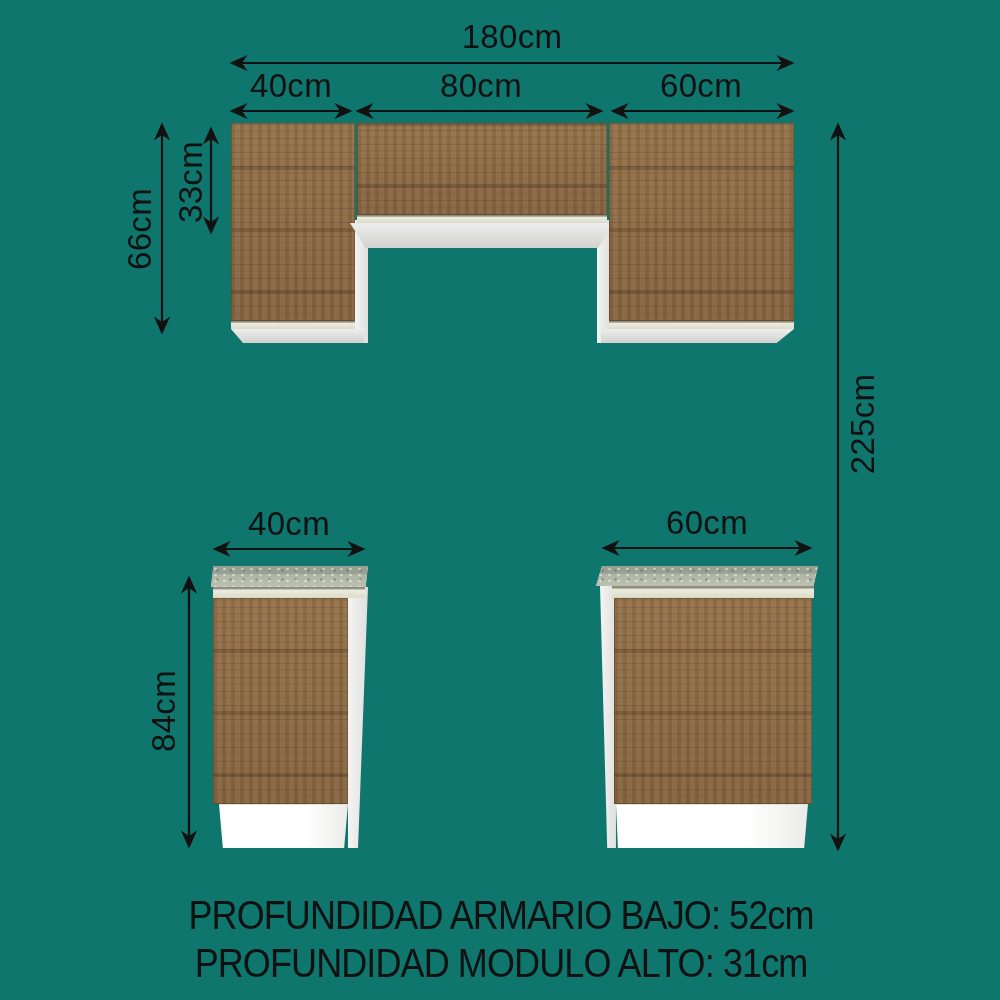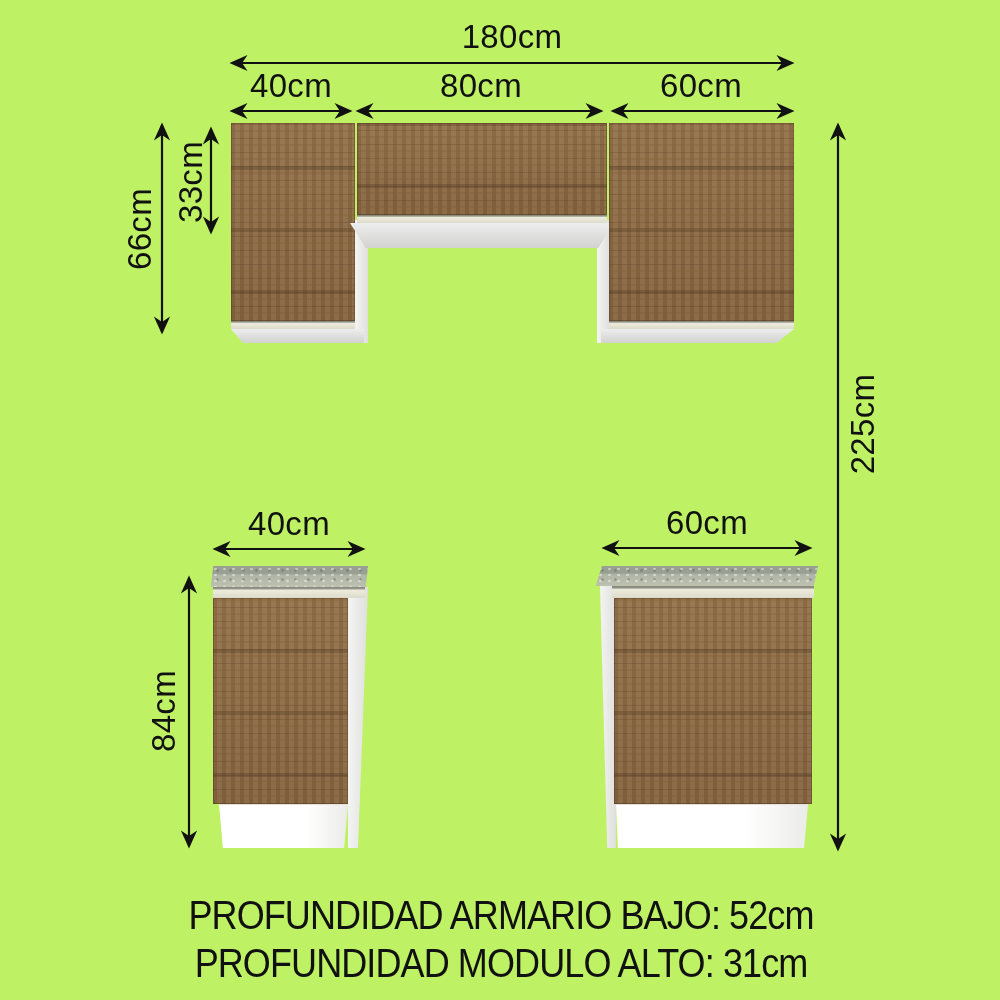--- a/index.html
+++ b/index.html
@@ -1,17 +1,17 @@
 <!DOCTYPE html>
 <html><head>
 <meta charset="utf-8">
 <style>
   html,body{margin:0;padding:0;background:#fff;}
   #stage{
-    position:relative;width:1000px;height:1000px;background:#bef264;overflow:hidden;
+    position:relative;width:1000px;height:1000px;background:#0f766e;overflow:hidden;
     font-family:"Liberation Sans", sans-serif;color:#111;
   }
   .abs{position:absolute;}
   
   .wood{
     background-color:#8d6b46;
     background-image:
       repeating-linear-gradient(0deg, rgba(74,52,30,.22) 0 1px, rgba(0,0,0,0) 1px 7px, rgba(126,94,56,.28) 7px 9px, rgba(0,0,0,0) 9px 14px),
       repeating-linear-gradient(0deg, rgba(0,0,0,0) 0 27px, rgba(60,41,22,.25) 27px 31px, rgba(0,0,0,0) 31px 62px),
       repeating-linear-gradient(90deg, rgba(0,0,0,.05) 0 4px, rgba(255,255,255,.05) 4px 9px),

